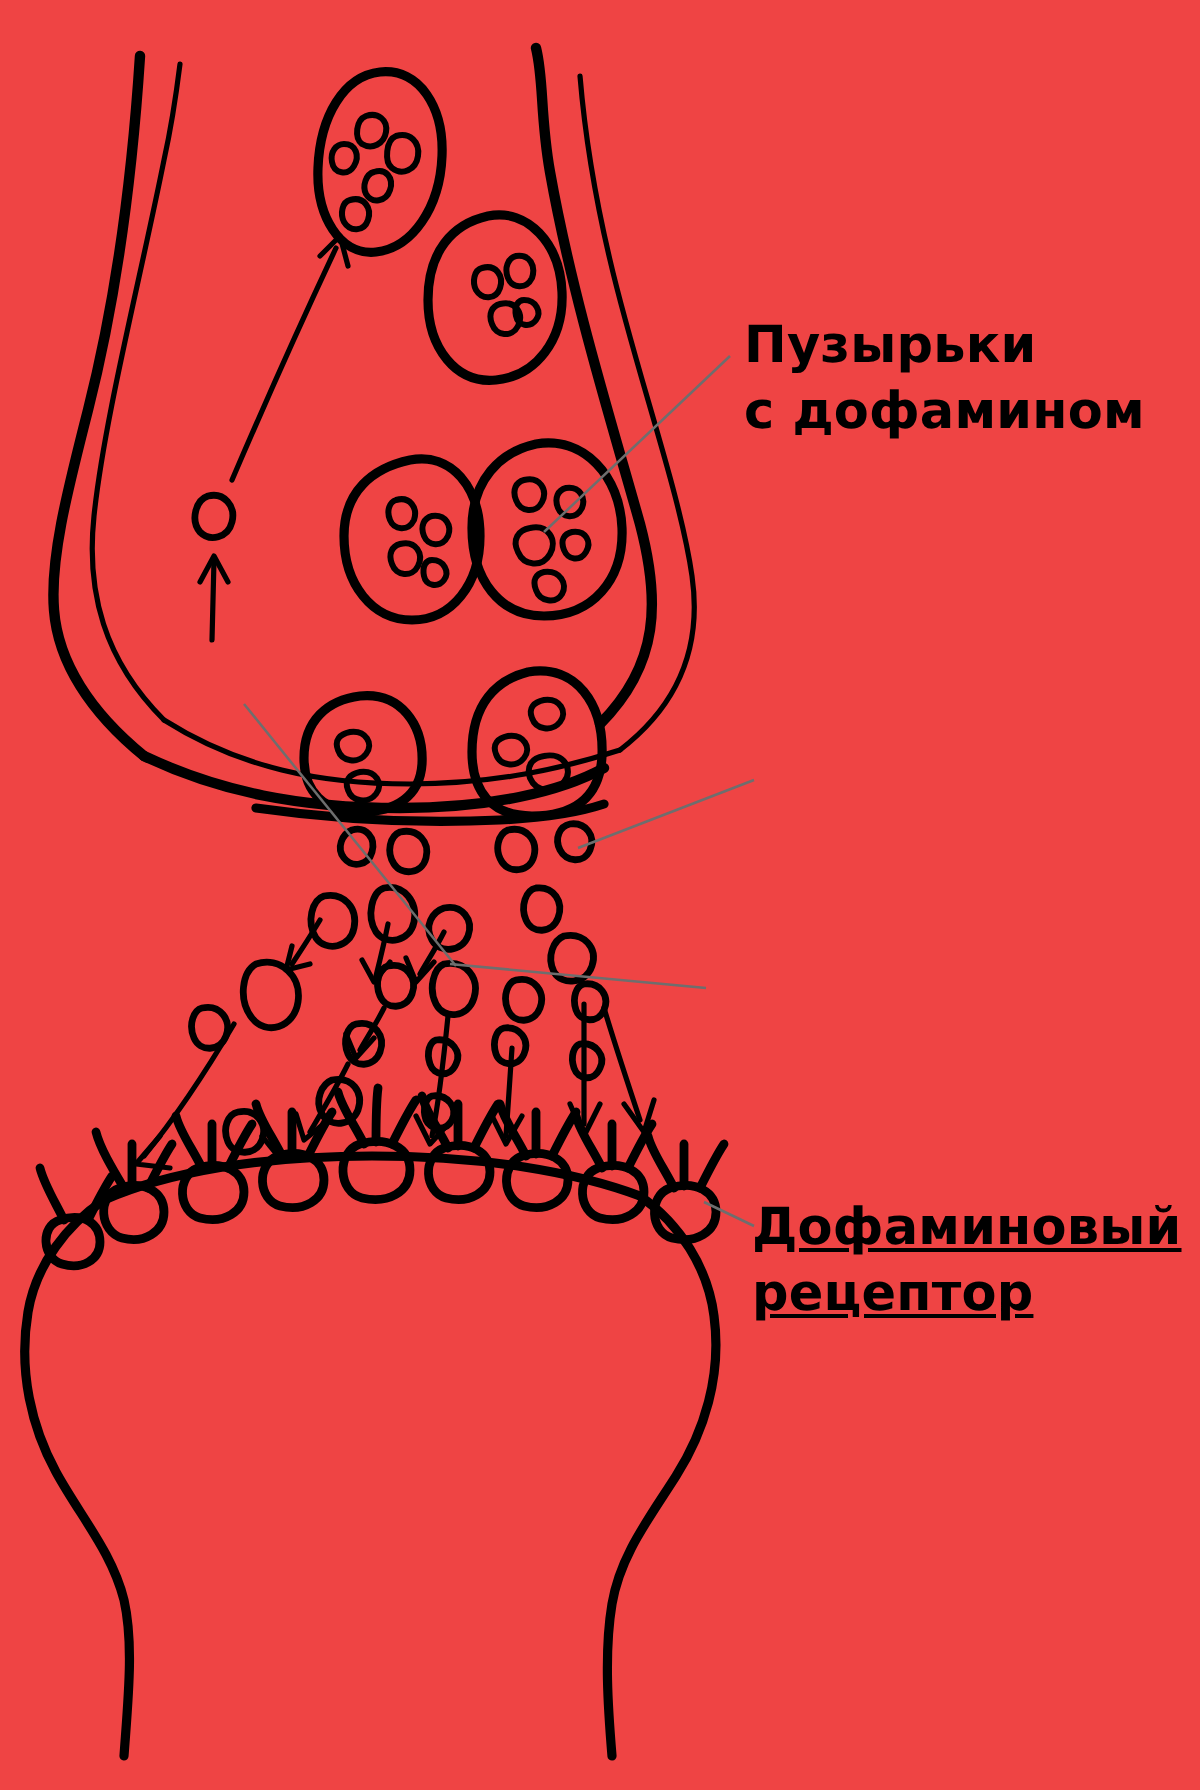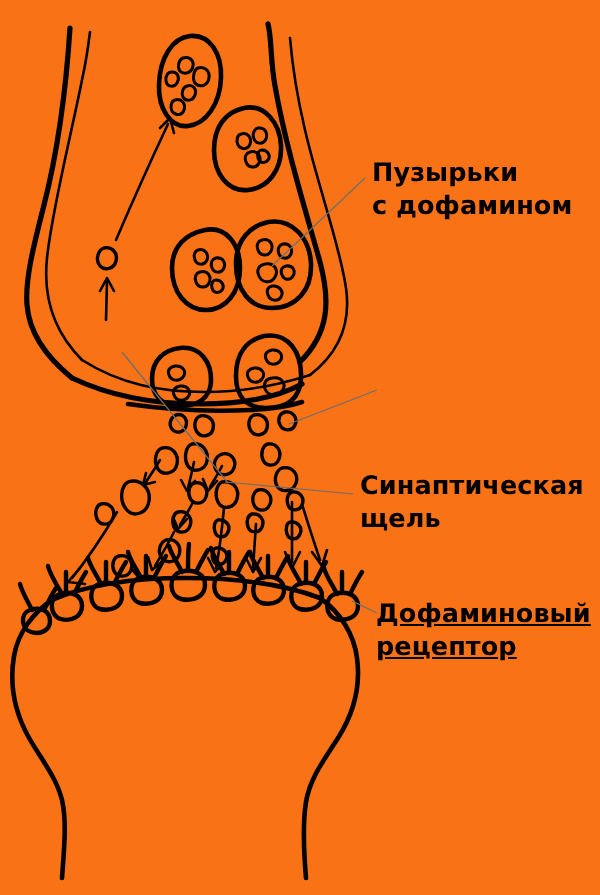--- a/index.html
+++ b/index.html
@@ -8,21 +8,21 @@
     padding: 0;
     background: #ffffff;
   }
   body {
     font-family: "DejaVu Sans", sans-serif;
   }
   #stage {
     position: relative;
     width: 600px;
     height: 895px;
-    background: #f97316;
+    background: #ef4444;
     overflow: hidden;
   }
   #diagram {
     position: absolute;
     top: 0;
     left: 0;
     width: 600px;
     height: 895px;
   }
   .ink {
@@ -288,19 +288,17 @@
       <path class="leader" d="M 353,494 L 225,482"></path>
       <path class="leader" d="M 228,483 L 122,352"></path>
       <path class="leader" d="M 377,613 L 352,601"></path>
     </g>
   </svg>
 
   <div class="label" id="label-vesicles">Пузырьки
 с дофамином</div>
 
 
-  <div class="label" id="label-cleft">Синаптическая
-щель</div>
 
   <div class="label" id="label-receptor">Дофаминовый
 рецептор</div>
 
 </div>
 
 </body></html>

